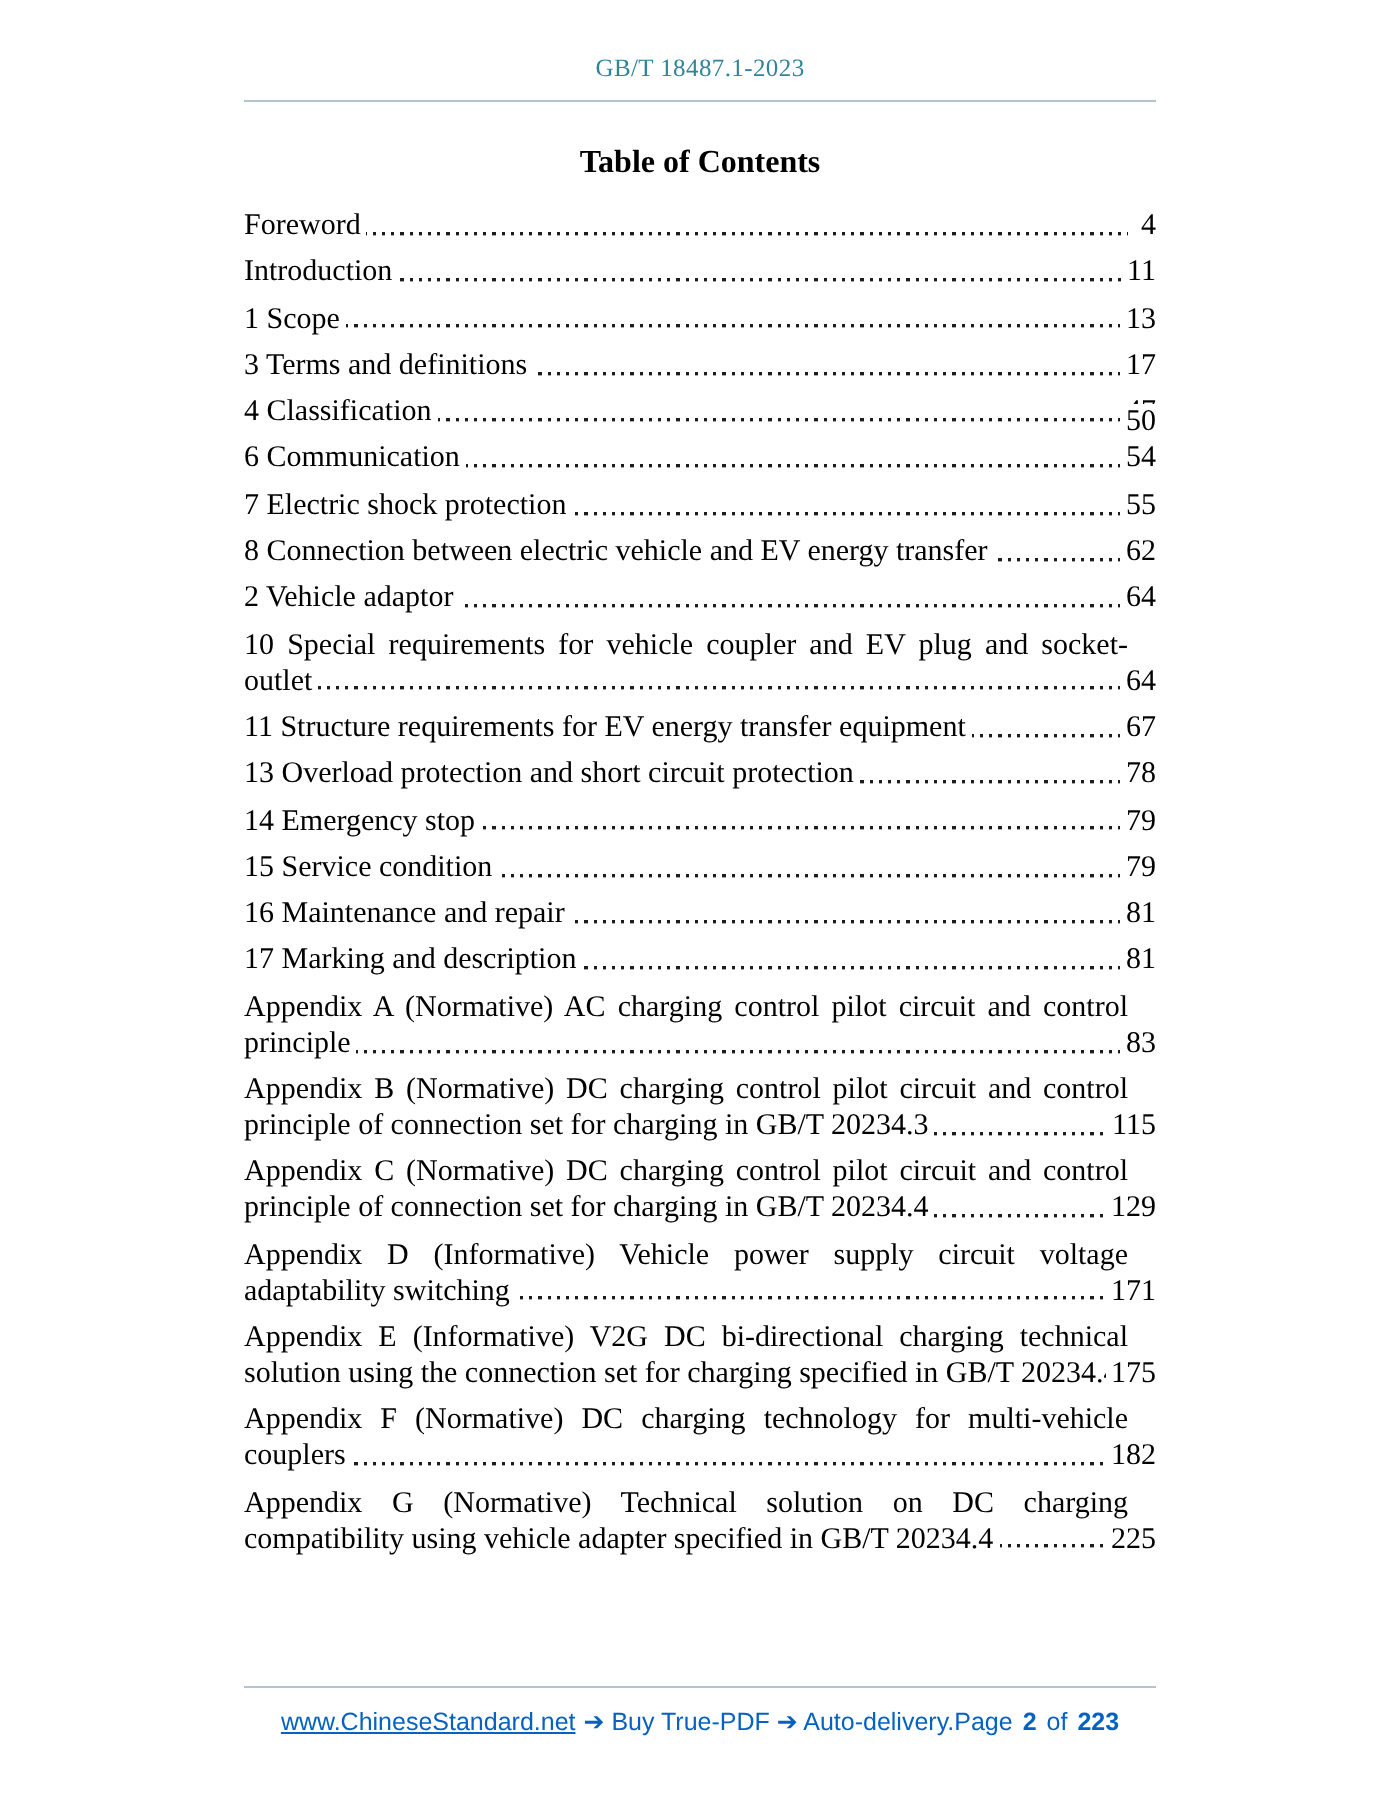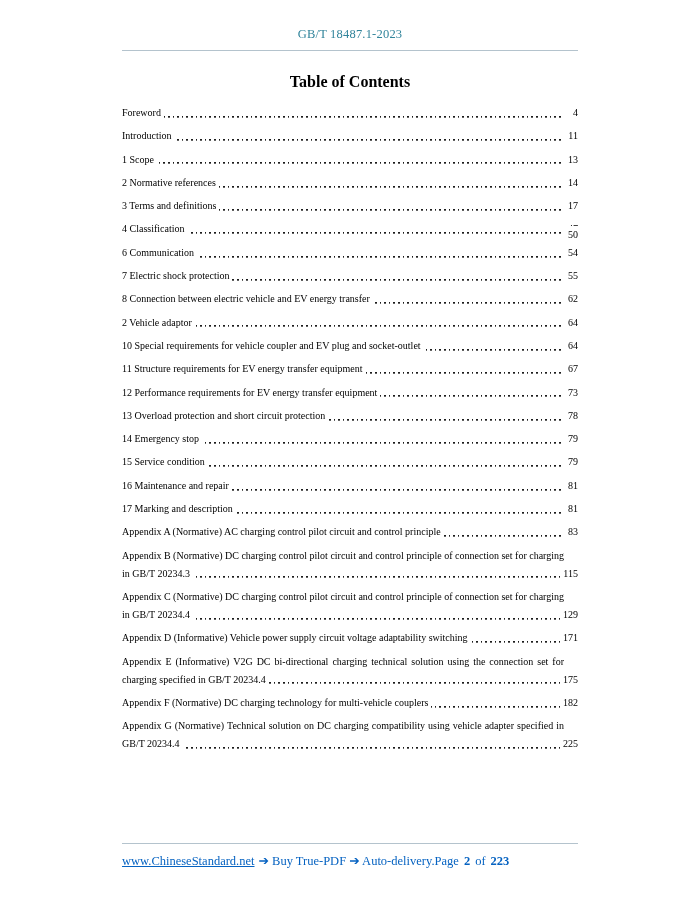--- a/index.html
+++ b/index.html
@@ -31,21 +31,21 @@
     margin: 8px 0 0 0;
   }
   .page-title {
     text-align: center;
     font-size: 16px;
     font-weight: 700;
     margin: 22px 0 13px 0;
   }
   .toc-entry {
     position: relative;
-    font-size: 10px;
+    font-size: 15px;
     line-height: 18px;
     text-align: justify;
     margin-bottom: 5.3px;
     padding-right: 14px;
     background-image: repeating-linear-gradient(to right, #1c1c1c 0 1.6px, transparent 1.6px 4.6px);
     background-size: 100% 1.7px;
     background-repeat: no-repeat;
     background-position: left calc(100% - 4.5px);
     background-origin: content-box;
     background-clip: content-box;
@@ -69,25 +69,24 @@
     width: 456px;
     font-family: "Liberation Sans", sans-serif;
   }
   .footer-rule {
     border: none;
     border-top: 1px solid #b4c3cd;
     margin: 0 0 9px 0;
   }
   .footer-row {
     display: flex;
-    justify-content: flex-start;
+    justify-content: center;
     align-items: baseline;
     font-size: 12.5px;
     color: #0562c1;
-    font-family: Liberation Serif, serif;
   }
   .footer-left { display: flex; gap: 4px; align-items: baseline; }
   .site-link {
     color: #0562c1;
     text-decoration: underline;
     cursor: pointer;
   }
   .footer-right { display: flex; gap: 5px; align-items: baseline; }
   .page-num { font-weight: 700; }
 </style>
@@ -112,24 +111,20 @@
         <div class="toc-entry">
           <span class="toc-label">Introduction</span>
           <span class="toc-page">11</span>
         </div>
 
         <div class="toc-entry">
           <span class="toc-label">1 Scope</span>
           <span class="toc-page">13</span>
         </div>
 
-        <div class="toc-entry">
-          <span class="toc-label">2 Normative references</span>
-          <span class="toc-page">14</span>
-        </div>
 
         <div class="toc-entry">
           <span class="toc-label">3 Terms and definitions</span>
           <span class="toc-page">17</span>
         </div>
 
         <div class="toc-entry">
           <span class="toc-label">4 Classification</span>
           <span class="toc-page">47</span>
         </div>
@@ -161,24 +156,20 @@
         <div class="toc-entry">
           <span class="toc-label">10 Special requirements for vehicle coupler and EV plug and socket-outlet</span>
           <span class="toc-page">64</span>
         </div>
 
         <div class="toc-entry">
           <span class="toc-label">11 Structure requirements for EV energy transfer equipment</span>
           <span class="toc-page">67</span>
         </div>
 
-        <div class="toc-entry">
-          <span class="toc-label">12 Performance requirements for EV energy transfer equipment</span>
-          <span class="toc-page">73</span>
-        </div>
 
         <div class="toc-entry">
           <span class="toc-label">13 Overload protection and short circuit protection</span>
           <span class="toc-page">78</span>
         </div>
 
         <div class="toc-entry">
           <span class="toc-label">14 Emergency stop</span>
           <span class="toc-page">79</span>
         </div>

